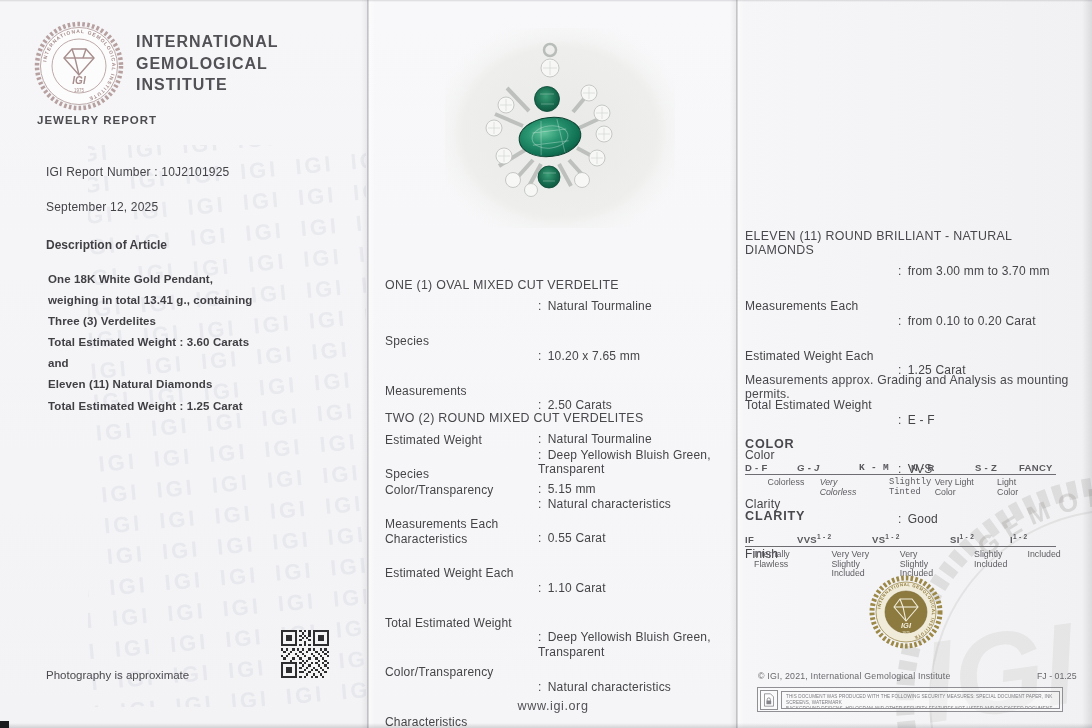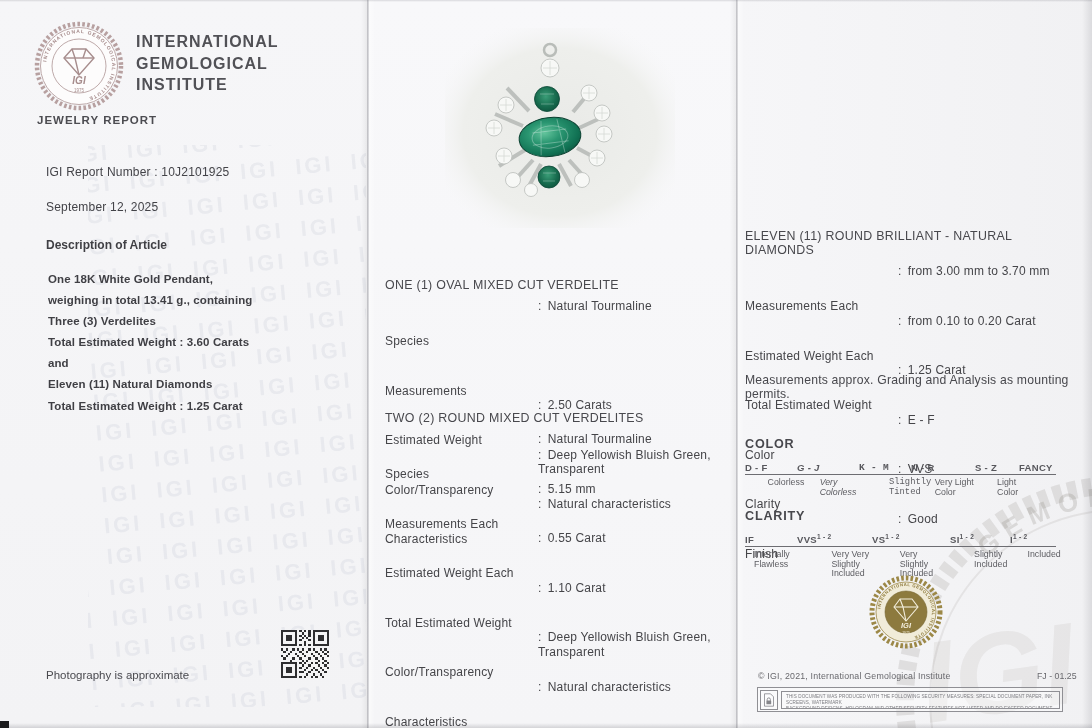--- a/index.html
+++ b/index.html
@@ -216,20 +216,21 @@
   </svg>
 
   <div class="abs section" style="left:385px;top:278px;">
     <div class="sec-title">ONE (1) OVAL MIXED CUT VERDELITE</div>
     <div class="row">
         <span class="lbl">Species</span>
         <span class="val">Natural Tourmaline</span>
       </div>
     <div class="row">
         <span class="lbl">Measurements</span>
+        <span class="val">10.20 x 7.65 mm</span>
       </div>
     <div class="row">
         <span class="lbl">Estimated Weight</span>
         <span class="val">2.50 Carats</span>
       </div>
     <div class="row">
         <span class="lbl">Color/Transparency</span>
         <span class="val">Deep Yellowish Bluish Green,
 Transparent</span>
       </div>
@@ -261,20 +262,21 @@
         <span class="lbl">Color/Transparency</span>
         <span class="val">Deep Yellowish Bluish Green,
 Transparent</span>
       </div>
     <div class="row">
         <span class="lbl">Characteristics</span>
         <span class="val">Natural characteristics</span>
       </div>
   </div>
 
+  <div class="abs website">www.igi.org</div>
 
   <svg class="abs nopointer" style="left:738px;top:228px;" width="354" height="500" viewBox="0 0 354 500">
     <circle cx="382" cy="472" r="215" fill="none" stroke="rgba(120,115,105,0.16)" stroke-width="18" stroke-dasharray="9 6"></circle>
     <circle cx="382" cy="472" r="190" fill="none" stroke="rgba(120,115,105,0.12)" stroke-width="2"></circle>
     <defs>
         <path id="cp-wm" d="M187,472 a195,195 0 1,1 390,0 a195,195 0 1,1 -390,0"></path>
       </defs>
     <text font-size="26" font-weight="700" letter-spacing="9" fill="rgba(120,115,105,0.20)">
       <textPath href="#cp-wm" startOffset="13%">GEMOLOGICAL</textPath>
     </text>

